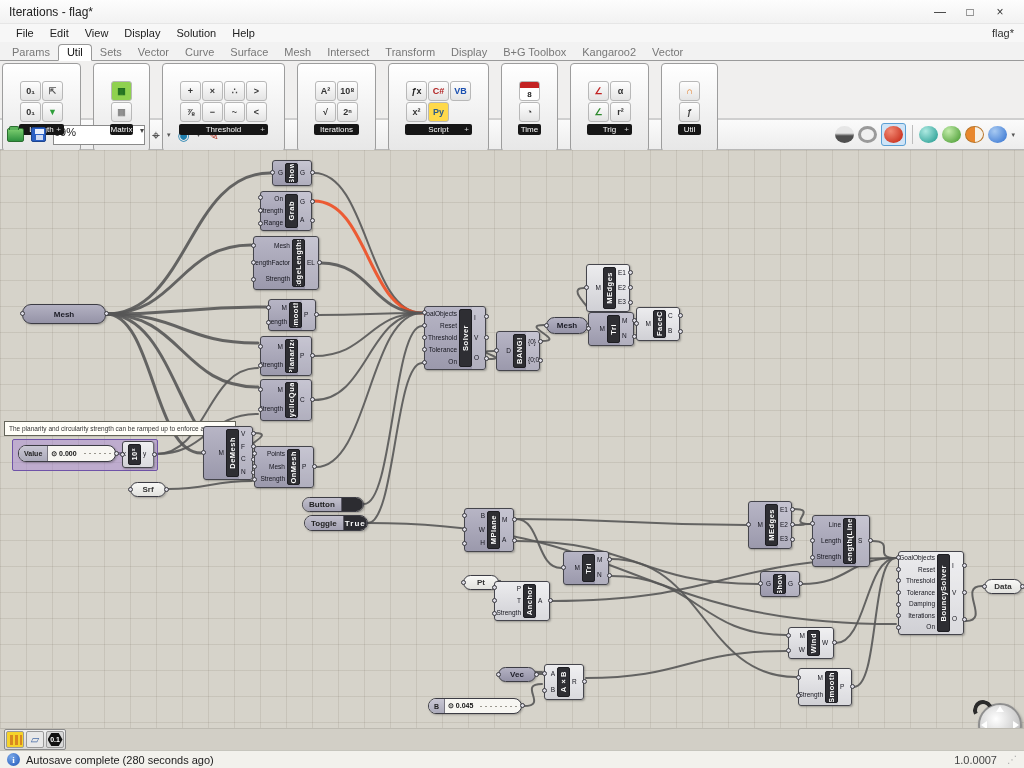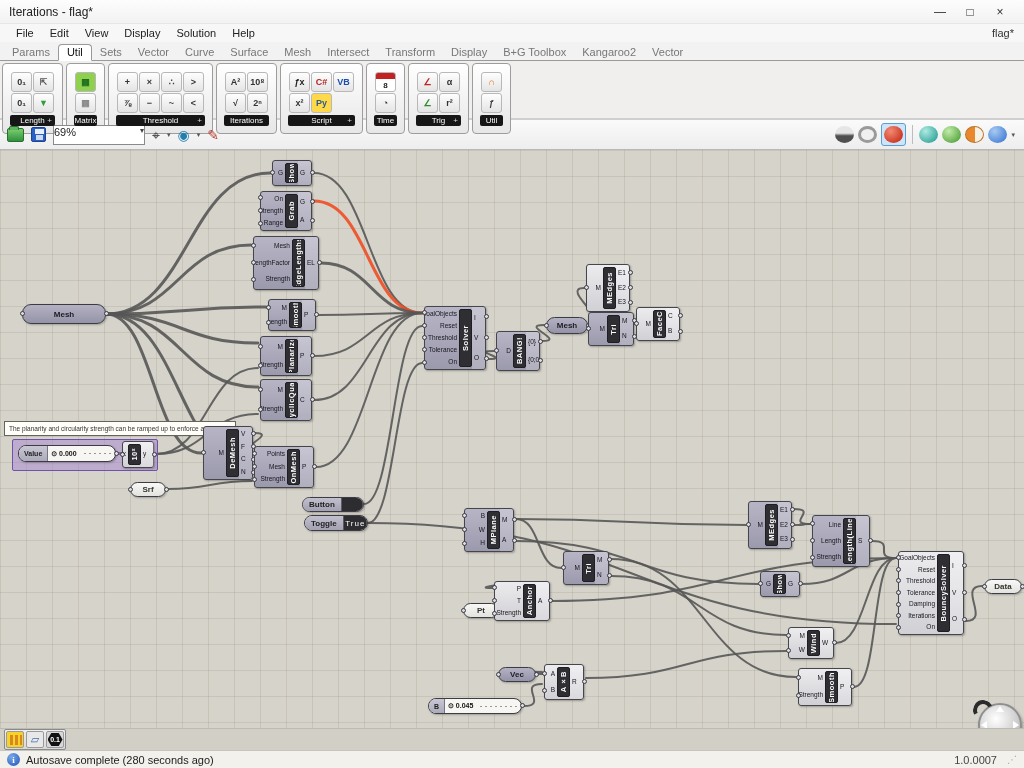--- a/index.html
+++ b/index.html
@@ -12,21 +12,21 @@
   .win-btn{width:30px;text-align:center;font-size:12px;color:#333;cursor:default}
   .menubar{height:18px;display:flex;align-items:center;padding:0 8px;background:#f7f7f7;font-size:11px}
   .menu-item{padding:0 8px;color:#222}
   .menu-right{margin-left:auto;color:#333;padding-right:2px}
   .tabbar{height:19px;background:#f2f2f2;border-bottom:1px solid #9a9a9a;display:flex;align-items:flex-end;padding:0 4px;font-size:11px}
   .tab{padding:1px 8px 2px;color:#777}
   .tab.active{background:#fff;border:1px solid #999;border-bottom:1px solid #fff;border-radius:4px 4px 0 0;color:#111;margin-bottom:-1px}
 
   
   .ribbon{height:59px;background:#f0efee;border-bottom:2px solid #cfcfcf;display:flex;align-items:flex-start;padding:2px 0 0 2px}
-  .rgroup{display:inline-flex;flex-direction:column;border:1px solid #9d9d9d;border-radius:4px;background:linear-gradient(#ffffff,#e7e7e7);margin-right:3px;padding:7px}
+  .rgroup{display:inline-flex;flex-direction:column;border:1px solid #9d9d9d;border-radius:4px;background:linear-gradient(#ffffff,#e7e7e7);margin-right:12px;padding:16px}
   .ricons{display:grid;grid-auto-flow:column;grid-template-rows:repeat(2,20px);gap:1px;padding:1px}
   .ric{width:21px;height:20px;border:1px solid #b8b8b8;border-radius:3px;background:linear-gradient(#fefefe,#e4e4e4);display:flex;align-items:center;justify-content:center;font-size:9px;font-weight:bold;color:#333;overflow:hidden}
   .ric.cal{background:linear-gradient(#c32222 0 6px,#fff 6px);color:#222;font-size:8px;align-items:flex-end;padding-bottom:1px}
   .rstrip{height:11px;background:#161616;color:#fff;border-radius:2px;font-size:8px;display:flex;align-items:center;justify-content:center;position:relative;margin-top:1px}
   .rplus{position:absolute;right:3px;font-size:8px;color:#ddd}
 
   
   .canvasbar{height:30px;display:flex;align-items:center;gap:7px;padding:0 7px;background:linear-gradient(#fbfbfb,#ededed);border-bottom:1px solid #b8b8b8}
   .ic-folder{width:17px;height:14px;background:linear-gradient(#7ccd6f,#2f9240);border:1px solid #2a6e30;border-radius:2px;position:relative}
   .ic-folder:before{content:"";position:absolute;left:1px;top:-3px;width:8px;height:3px;background:#5cb45c;border:1px solid #2a6e30;border-bottom:none;border-radius:2px 2px 0 0}
@@ -66,21 +66,21 @@
   .dot.i{left:-3.5px}.dot.o{right:-3.5px}
   .gh-capsule{position:absolute;display:flex;align-items:center;justify-content:center;font-size:8px;font-weight:bold;border:1px solid #3c3c44;border-radius:9px;box-shadow:1px 1px 2px rgba(40,40,40,.3)}
   .gh-capsule.dark{background:linear-gradient(180deg,#b3b1c2,#9593a7);color:#1c1c26}
   .gh-capsule.light{background:linear-gradient(180deg,#f8f8f6,#e2e2de);color:#333}
   .gh-slider{position:absolute;display:flex;align-items:stretch;background:#f7f6f2;border:1px solid #3c3c44;border-radius:8px;font-size:7px;box-shadow:1px 1px 2px rgba(40,40,40,.3)}
   .gh-slider .sl{background:linear-gradient(#c9c7d4,#abaaba);border-right:1px solid #77757f;border-radius:7px 0 0 7px;padding:0 5px;display:flex;align-items:center;font-weight:bold;color:#222}
   .gh-slider .sv{display:flex;align-items:center;gap:2px;padding:0 3px;font-weight:bold;color:#111;white-space:nowrap}
   .gh-slider .track{flex:1;align-self:center;height:1px;margin:0 4px;background:repeating-linear-gradient(90deg,#9a978e 0 2px,transparent 2px 5px)}
   .gh-switch{position:absolute;display:flex;align-items:stretch;border:1px solid #3c3c44;border-radius:8px;box-shadow:1px 1px 2px rgba(40,40,40,.3);font-size:8px;overflow:hidden}
   .gh-switch .wl{background:linear-gradient(#c2c0cd,#a3a1b2);padding:0 6px;display:flex;align-items:center;font-weight:bold;color:#222;border-right:1px solid #5c5a66}
-  .gh-switch .wv{background:#2c2c31;color:#fff;flex:1;display:flex;align-items:center;justify-content:center;font-weight:normal;letter-spacing:1px}
+  .gh-switch .wv{background:#2c2c31;color:#fff;flex:1;display:flex;align-items:center;justify-content:center;font-weight:bold;letter-spacing:1px}
   .gh-note{position:absolute;background:#fffef8;border:1px solid #64645a;color:#333;font-size:6.5px;display:flex;align-items:center;padding:0 4px;white-space:nowrap;overflow:hidden}
   .gh-note .ptr{position:absolute;bottom:-6px;width:0;height:0;border-left:4px solid transparent;border-right:4px solid transparent;border-top:6px solid #64645a}
   .gh-select{position:absolute;background:rgba(158,120,212,.42);border:1px solid #6f53a8;border-radius:2px}
   .compass{position:absolute;width:44px;height:44px;border-radius:50%;border:2px solid #8f8f8f;background:radial-gradient(circle at 40% 35%,#ffffff,#d2d2d2 55%,#a5a5a5);box-shadow:1px 2px 3px rgba(0,0,0,.3)}
   .compass .arr{position:absolute;width:0;height:0}
   .arr.n{left:16px;top:1px;border-left:4px solid transparent;border-right:4px solid transparent;border-bottom:6px solid #fff}
   .arr.w{left:1px;top:16px;border-top:4px solid transparent;border-bottom:4px solid transparent;border-right:6px solid #fff}
   .arr.e{right:1px;top:16px;border-top:4px solid transparent;border-bottom:4px solid transparent;border-left:6px solid #fff}
   .compass .crescent{position:absolute;left:-7px;top:-5px;width:20px;height:20px;border-radius:50%;border-left:4px solid #2b2b2b;border-top:4px solid #2b2b2b;border-right:4px solid transparent;border-bottom:4px solid transparent;transform:rotate(18deg)}
 
@@ -584,21 +584,21 @@
         <span class="vtext">Tri</span>
       </div>
       <div class="outs">
         <span>M</span>
         <span>N</span>
       </div>
       <i class="dot i" style="top: calc(50% - 3px);"></i>
       <i class="dot o" style="top: calc(25% - 3px);"></i>
       <i class="dot o" style="top: calc(75% - 3px);"></i>
     </div>
-    <div class="gh-capsule light" style="left: 463px; top: 425px; width: 36px; height: 15px; margin-top: 28px;">Pt<i class="dot i" style="top: calc(50% - 3px);"></i><i class="dot o" style="top: calc(50% - 3px);"></i></div>
+    <div class="gh-capsule light" style="left: 463px; top: 425px; width: 36px; height: 15px;">Pt<i class="dot i" style="top: calc(50% - 3px);"></i><i class="dot o" style="top: calc(50% - 3px);"></i></div>
     <div class="gh-node light" style="left: 494px; top: 431px; width: 56px; height: 40px;">
       <div class="ins">
         <span>P</span>
         <span>T</span>
         <span>Strength</span>
       </div>
       <div class="nlab">
         <span class="vtext">Anchor</span>
       </div>
       <div class="outs">

